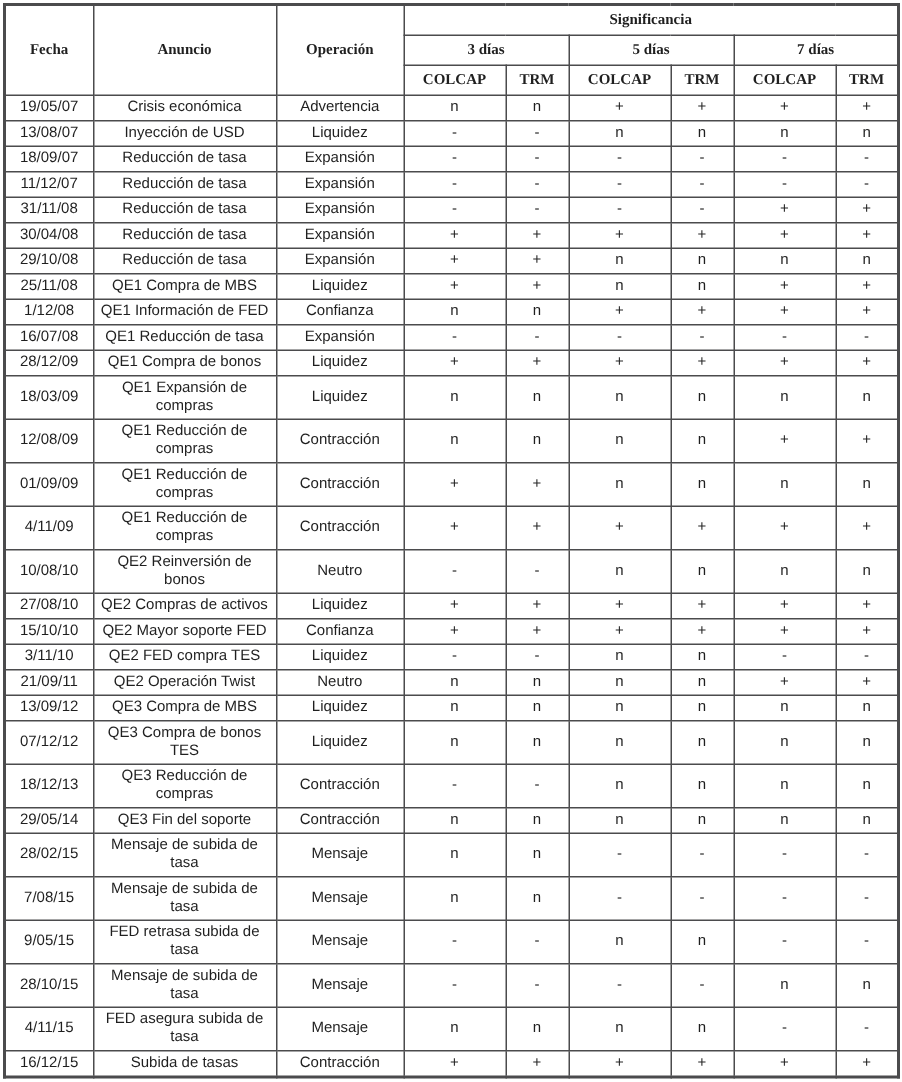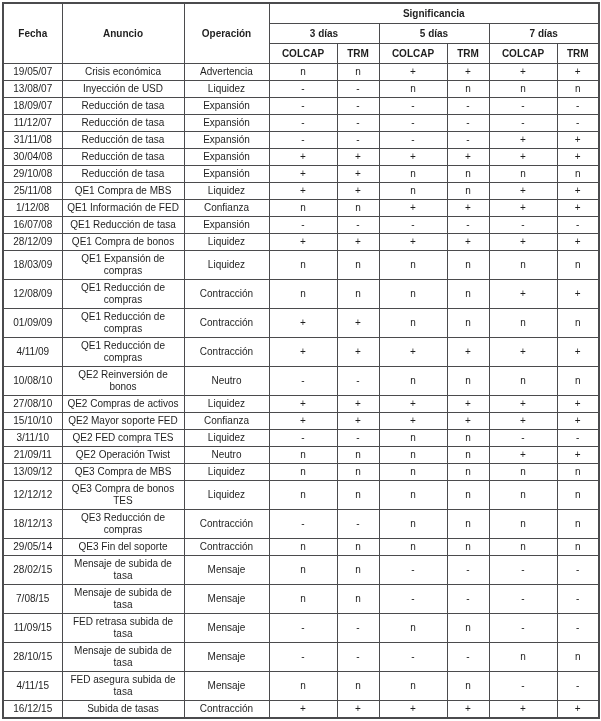--- a/index.html
+++ b/index.html
@@ -31,20 +31,21 @@
     font-size: 10px;
     text-align: center;
     vertical-align: middle;
     overflow: hidden;
   }
   table.sig-table th {
     font-weight: bold;
     padding: 2px 1px;
     line-height: 12px;
     height: 15px;
+    font-family: Liberation Serif, serif;
   }
   table.sig-table td {
     padding: 2px 1px;
     line-height: 12px;
   }
   td.c-anuncio {
     white-space: pre-line;
   }
   tbody tr {
     height: 17px;
@@ -318,21 +319,21 @@
     <td class="c-anuncio">QE3 Compra de MBS</td>
     <td class="c-politica">Liquidez</td>
     <td class="c-val">n</td>
     <td class="c-val">n</td>
     <td class="c-val">n</td>
     <td class="c-val">n</td>
     <td class="c-val">n</td>
     <td class="c-val">n</td>
   </tr>
         <tr>
-    <td class="c-fecha">12/12/12</td>
+    <td class="c-fecha">07/12/12</td>
     <td class="c-anuncio">QE3 Compra de bonos
 TES</td>
     <td class="c-politica">Liquidez</td>
     <td class="c-val">n</td>
     <td class="c-val">n</td>
     <td class="c-val">n</td>
     <td class="c-val">n</td>
     <td class="c-val">n</td>
     <td class="c-val">n</td>
   </tr>
@@ -377,21 +378,21 @@
 tasa</td>
     <td class="c-politica">Mensaje</td>
     <td class="c-val">n</td>
     <td class="c-val">n</td>
     <td class="c-val">-</td>
     <td class="c-val">-</td>
     <td class="c-val">-</td>
     <td class="c-val">-</td>
   </tr>
         <tr>
-    <td class="c-fecha">11/09/15</td>
+    <td class="c-fecha">9/05/15</td>
     <td class="c-anuncio">FED retrasa subida de
 tasa</td>
     <td class="c-politica">Mensaje</td>
     <td class="c-val">-</td>
     <td class="c-val">-</td>
     <td class="c-val">n</td>
     <td class="c-val">n</td>
     <td class="c-val">-</td>
     <td class="c-val">-</td>
   </tr>

